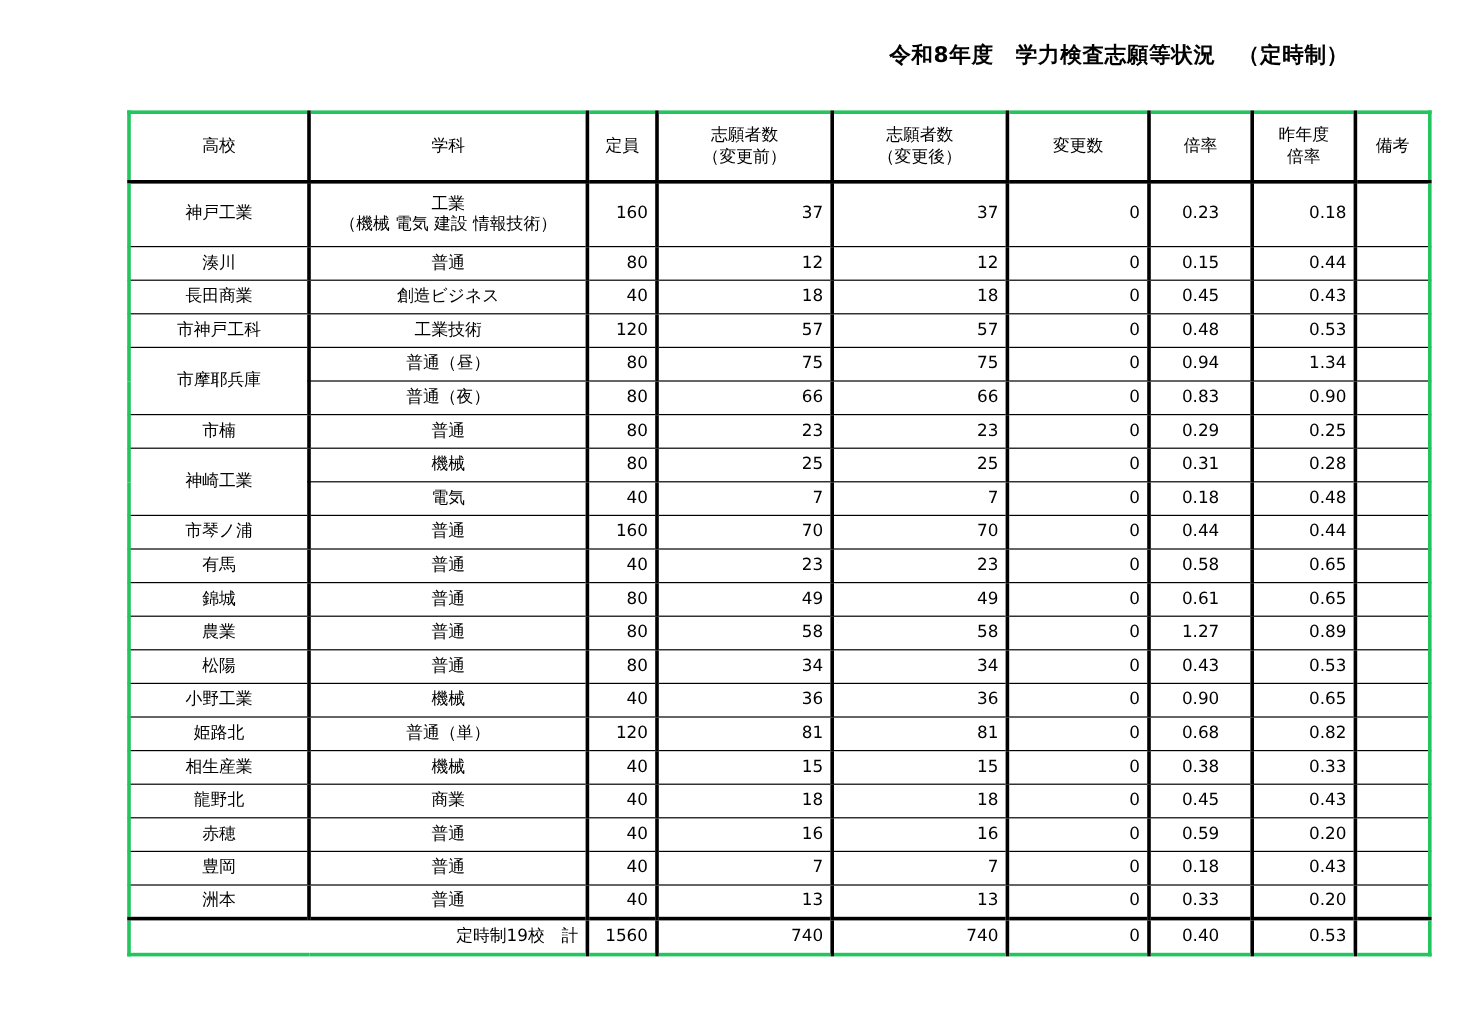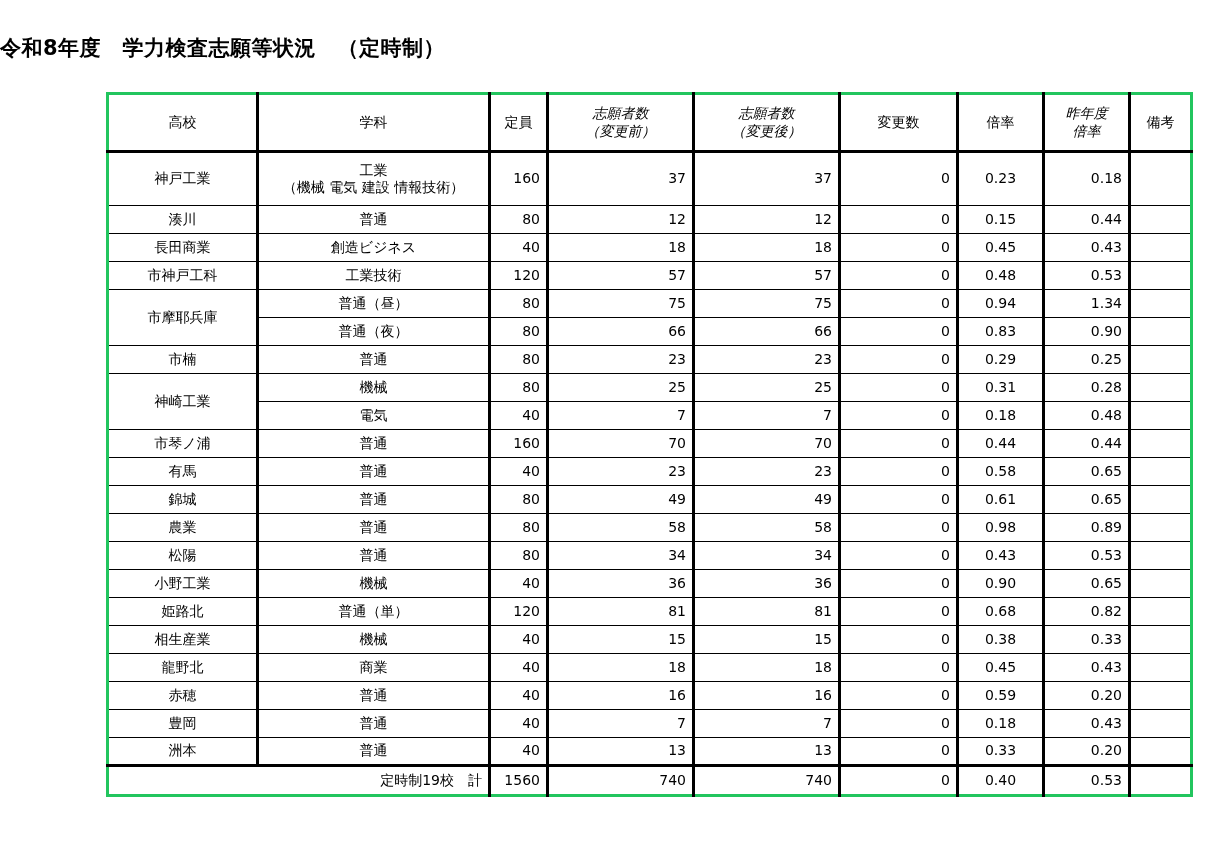--- a/index.html
+++ b/index.html
@@ -21,22 +21,22 @@
     width: 1232px;
     height: 844px;
     box-sizing: border-box;
   }
 
   .title {
     position: absolute;
     left: 0;
     top: 34px;
     width: 1124px;
-    text-align: left;
-    font-size: 21px;
+    text-align: right;
+    font-size: 18px;
     font-weight: bold;
     letter-spacing: 0.5px;
     font-family: "DejaVu Sans", "Liberation Sans", sans-serif;
   }
 
   .table-wrap {
     position: absolute;
     left: 106px;
     top: 92px;
     width: 1030px;
@@ -81,21 +81,21 @@
   col.col-chg    { width: 118px; }
   col.col-rate   { width: 86px; }
   col.col-prev   { width: 86px; }
   col.col-note   { width: 62px; }
 
   thead td {
     height: 58px;
     text-align: center;
     font-size: 14px;
   }
-  thead .two-line { line-height: 1.18; font-style: italic; }
+  thead .two-line { line-height: 1.18; }
 
   tbody td { height: 28px; }
   tbody tr.tall td { height: 54px; }
 
   td.dept-multi {
     text-align: center;
     line-height: 1.25;
   }
   td.dept-multi .dept-main { display: block; }
   td.dept-multi .dept-sub { display: block; }
@@ -291,21 +291,21 @@
             <td class="r vsep-r">0.65</td>
             <td class="c"></td>
           </tr>
           <tr>
             <td class="c vsep-r">農業</td>
             <td class="c vsep-r">普通</td>
             <td class="r vsep-r">80</td>
             <td class="r vsep-r">58</td>
             <td class="r vsep-r">58</td>
             <td class="r vsep-r">0</td>
-            <td class="c vsep-r">0.98</td>
+            <td class="c vsep-r">1.27</td>
             <td class="r vsep-r">0.89</td>
             <td class="c"></td>
           </tr>
           <tr>
             <td class="c vsep-r">松陽</td>
             <td class="c vsep-r">普通</td>
             <td class="r vsep-r">80</td>
             <td class="r vsep-r">34</td>
             <td class="r vsep-r">34</td>
             <td class="r vsep-r">0</td>

